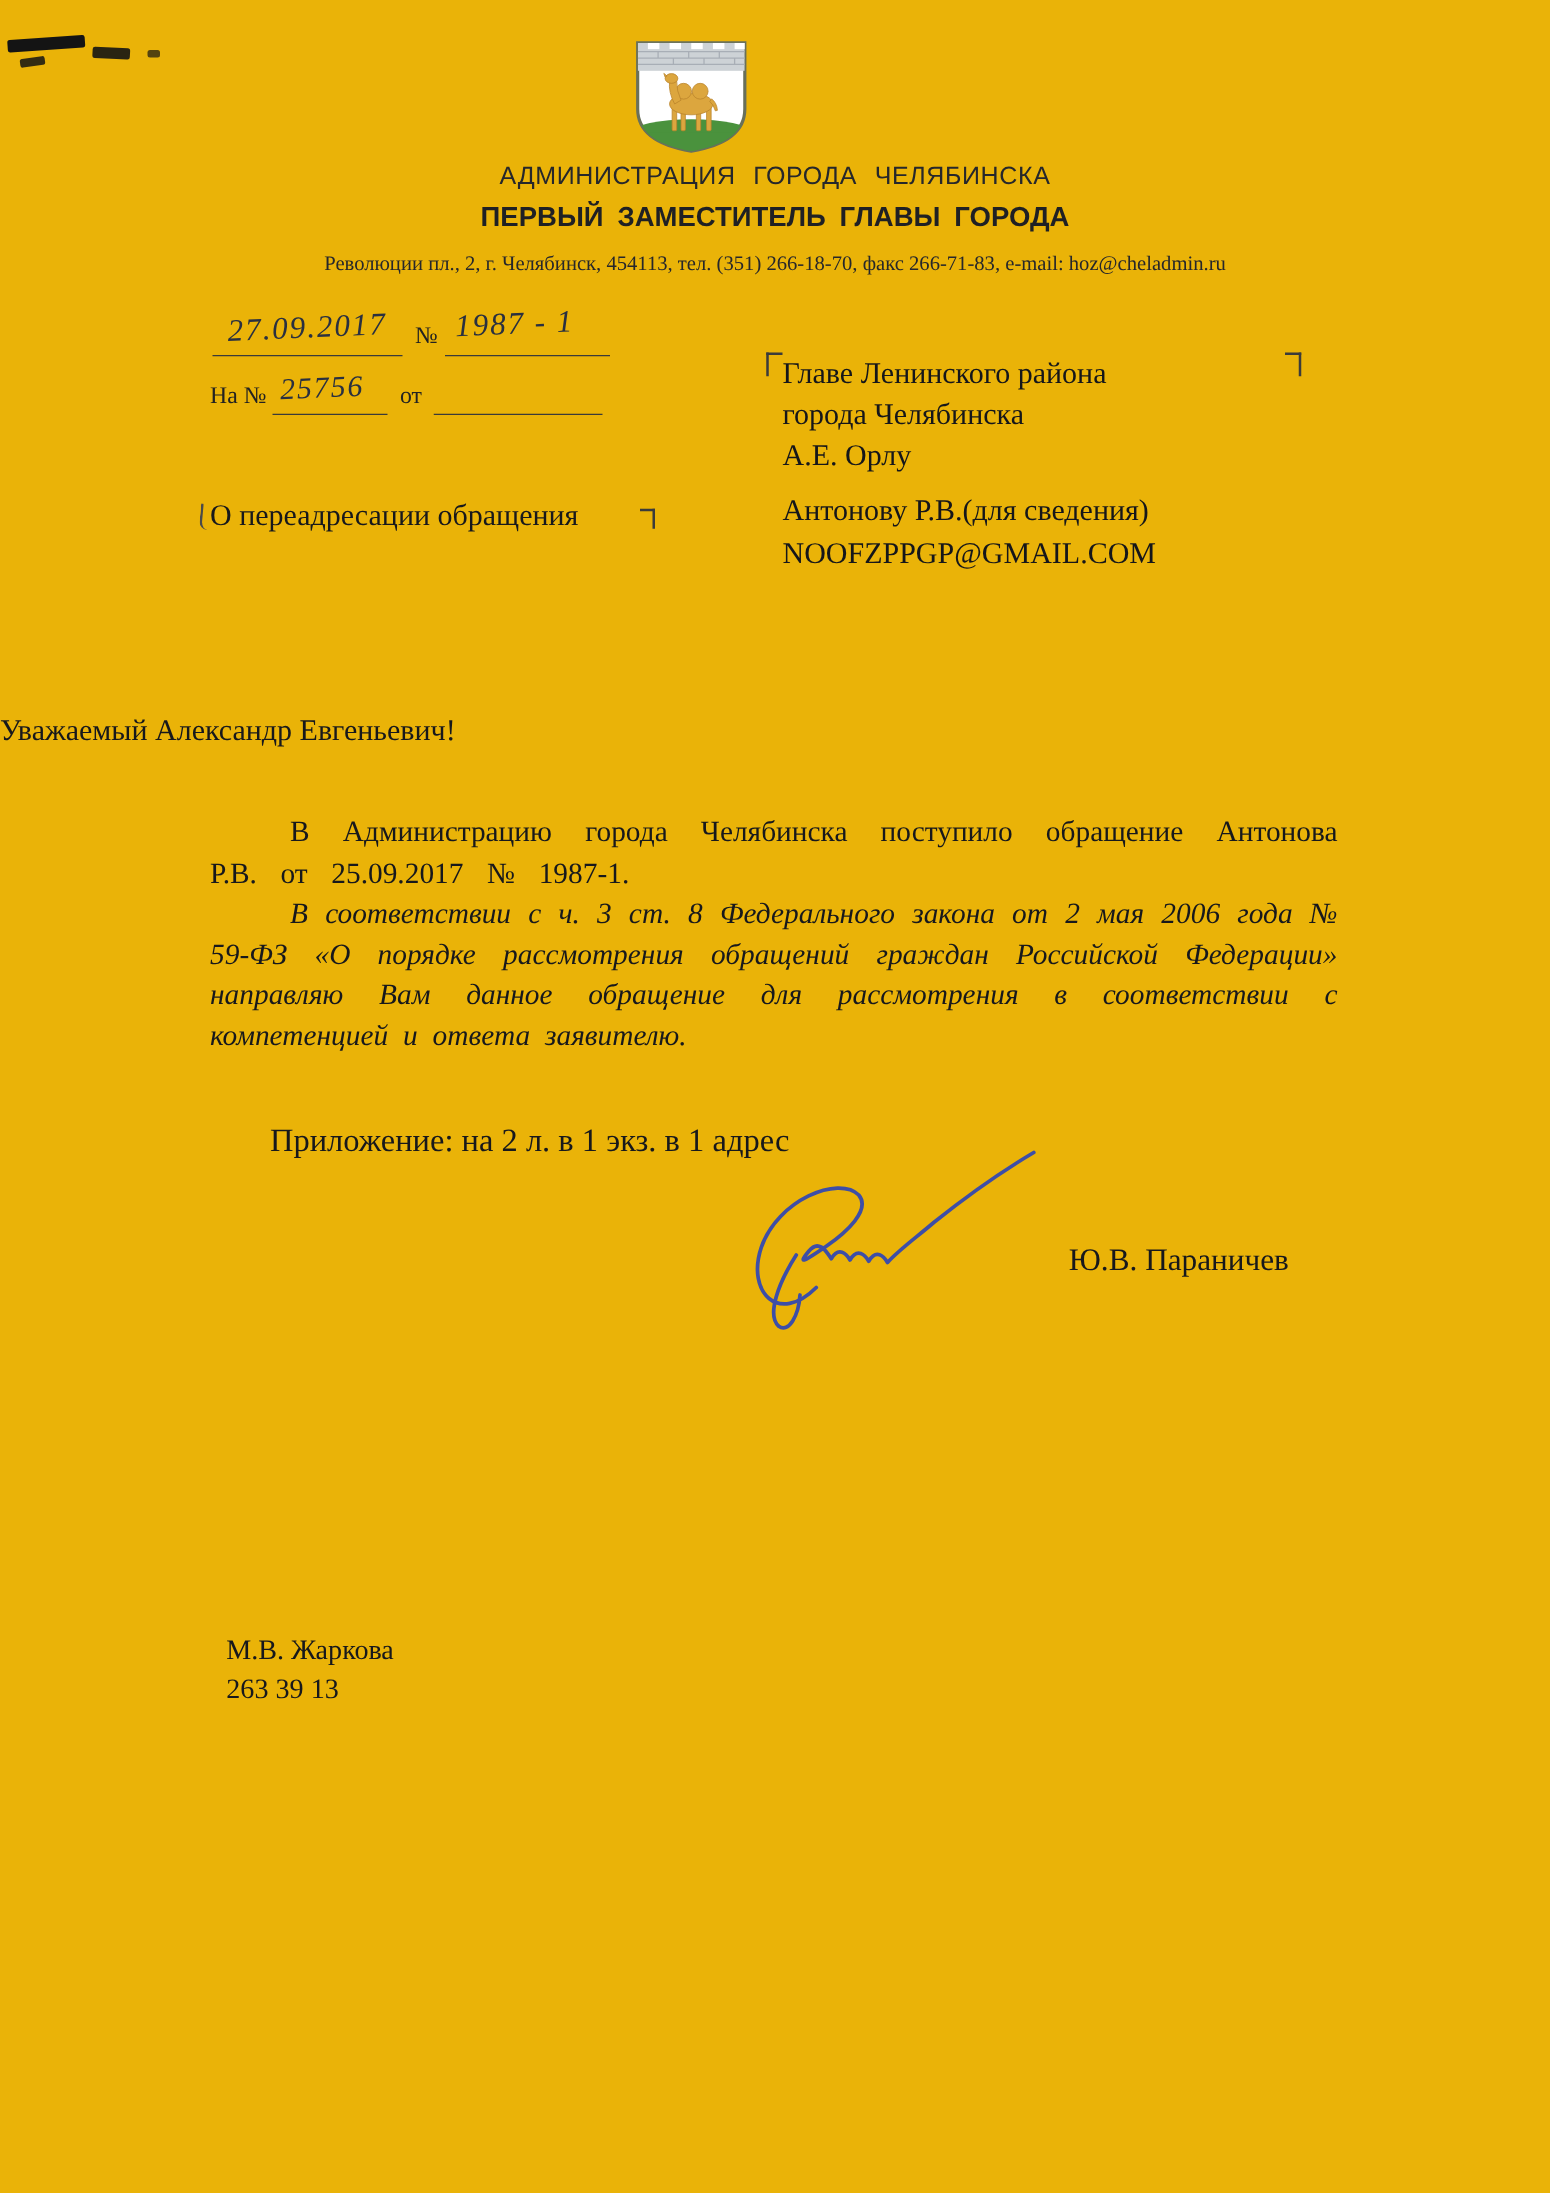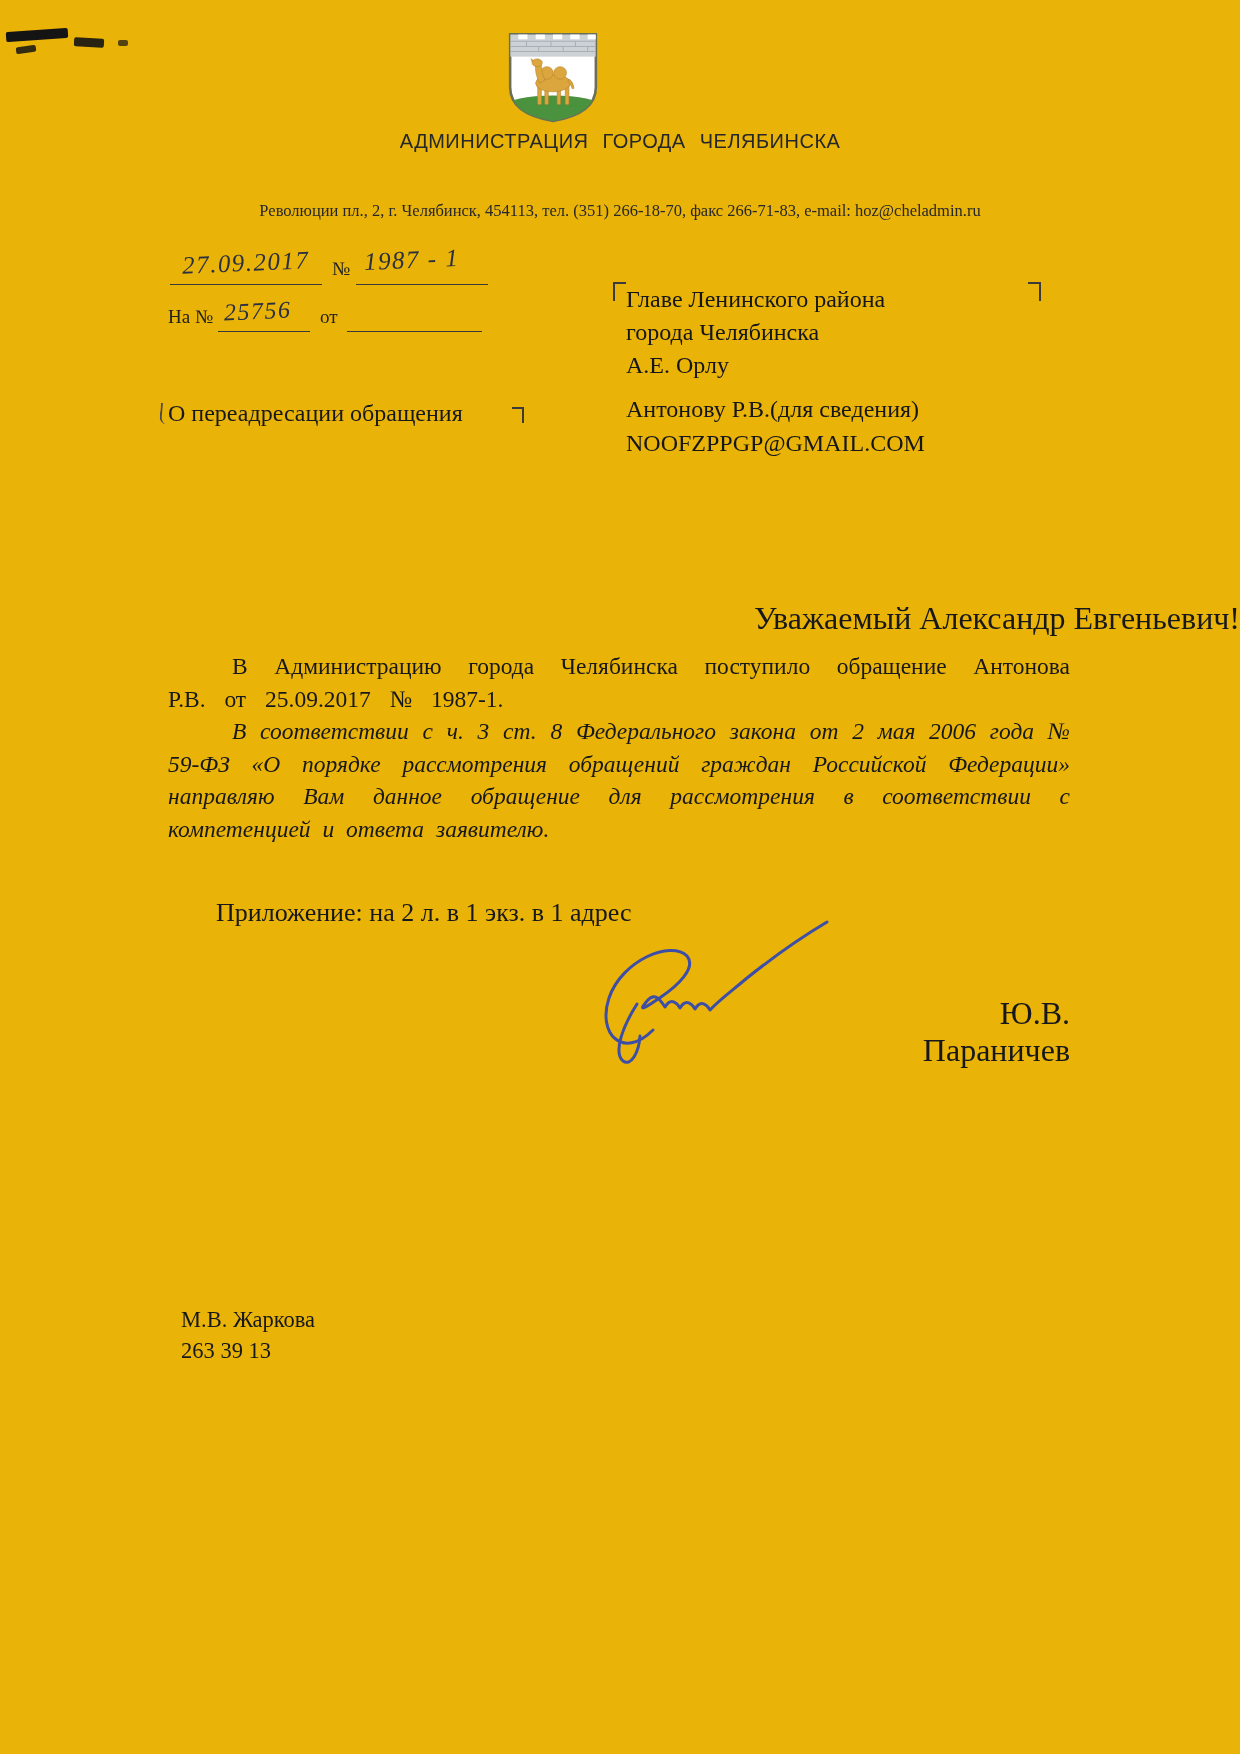--- a/index.html
+++ b/index.html
@@ -65,34 +65,34 @@
   
   [data-name="subject-line"] { left:168px; top:400px; font-size:24px; }
   [data-name="subject-corner-right"] { left:512px; top:407px; width:12px; height:16px; }
   [data-name="subject-tick"] {
     left:160px; top:403px; width:8px; height:21px;
     border-left:2px solid #4a4a4a; border-radius:0 0 0 7px; transform:rotate(5deg);
   }
 
   
   [data-name="salutation"] {
-    left:0; top:600px; width:100%; text-align:right; font-size:32px;
+    left:0; top:572px; width:100%; text-align:left; font-size:24px;
   }
   [data-name="body-text"] {
     left:168px; top:650px; width:902px;
     font-size:23.5px; line-height:32.5px; text-align:justify;
   }
   [data-name="body-paragraph-1"] { text-indent:64px; word-spacing:13px; }
   [data-name="body-paragraph-2"] { text-indent:64px; word-spacing:6px;font-style:italic; }
   [data-name="attachment-line"] { left:168px; top:898px; font-size:26px;margin-left:48px; }
 
   
   [data-name="signature"] { left:575px; top:912px; width:290px; height:155px; }
   [data-name="signer-name"] {
-    left:855px; top:995px; width:215px; text-align:right; font-size:32px;
+    left:855px; top:995px; width:215px; font-size:25px;
   }
 
   
   [data-name="executor-block"] {
     left:168px; top:1304px; font-size:22.5px; line-height:31px;margin-left:13px;
   }
 
   
   .artifact { background:#141414; border-radius:2px; }
   [data-name="scan-artifact-1"] { left:6px;  top:30px; width:62px; height:10px; transform:rotate(-4deg); }
@@ -148,20 +148,21 @@
         <circle cx="53" cy="48" r="6.2"></circle>
         <path d="M33,58 Q28,49 29,40 L34.5,39.5 Q34.5,48 38,55 Z"></path>
         <ellipse cx="30.5" cy="38" rx="5" ry="3.8"></ellipse>
         <path d="M27,36 l-2.5,-2 l1,3 Z"></path>
         <path d="M62,54 q4,3 4.5,9 l-1.6,0.4 q-1.5,-5 -4.4,-7.4 Z"></path>
       </g>
     </g>
   </svg>
 
   <div class="abs" data-name="org-name">АДМИНИСТРАЦИЯ ГОРОДА ЧЕЛЯБИНСКА</div>
+  <div class="abs" data-name="dept-title">ПЕРВЫЙ ЗАМЕСТИТЕЛЬ ГЛАВЫ ГОРОДА</div>
   <div class="abs" data-name="contact-line">Революции пл., 2, г. Челябинск, 454113, тел. (351) 266-18-70, факс 266-71-83, e-mail: hoz@cheladmin.ru</div>
 
   <div class="abs hand" data-name="outgoing-date">27.09.2017</div>
   <div class="abs uline" data-name="uline-date"></div>
   <div class="abs ref-label" data-name="number-sign">№</div>
   <div class="abs hand" data-name="outgoing-number">1987 - 1</div>
   <div class="abs uline" data-name="uline-number"></div>
   <div class="abs ref-label" data-name="incoming-label">На №</div>
   <div class="abs hand" data-name="incoming-number">25756</div>
   <div class="abs uline" data-name="uline-incoming"></div>

